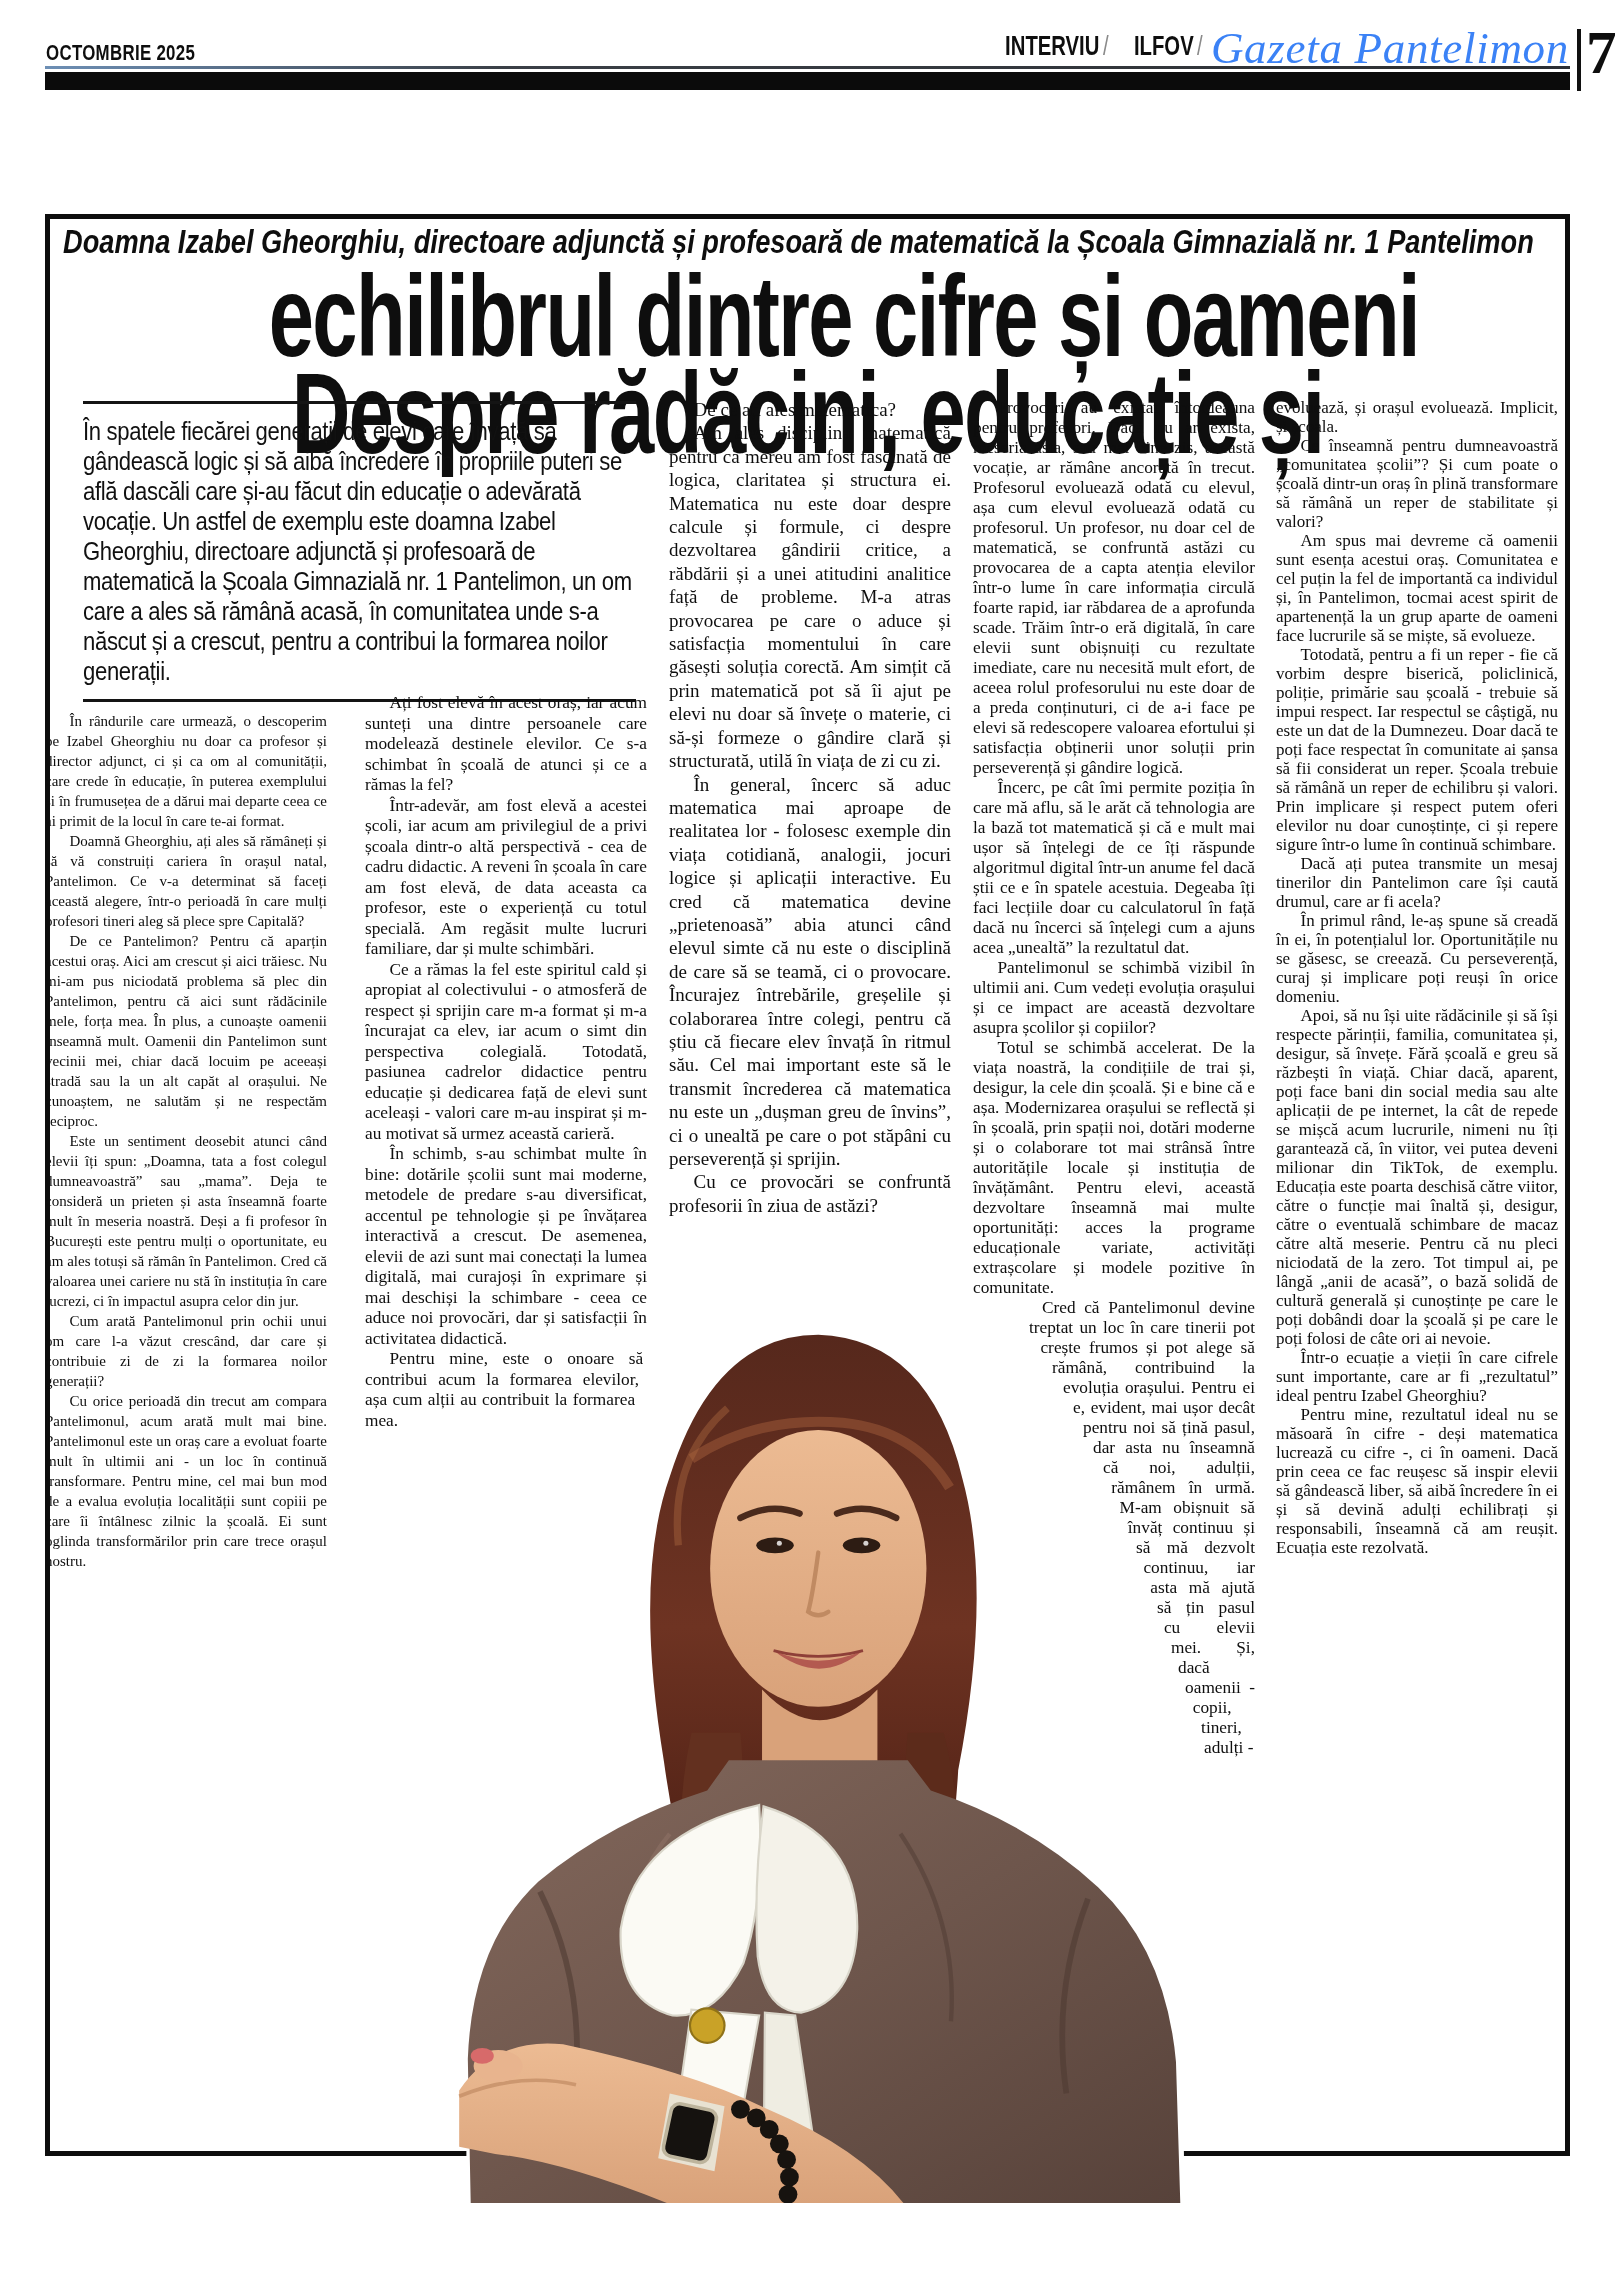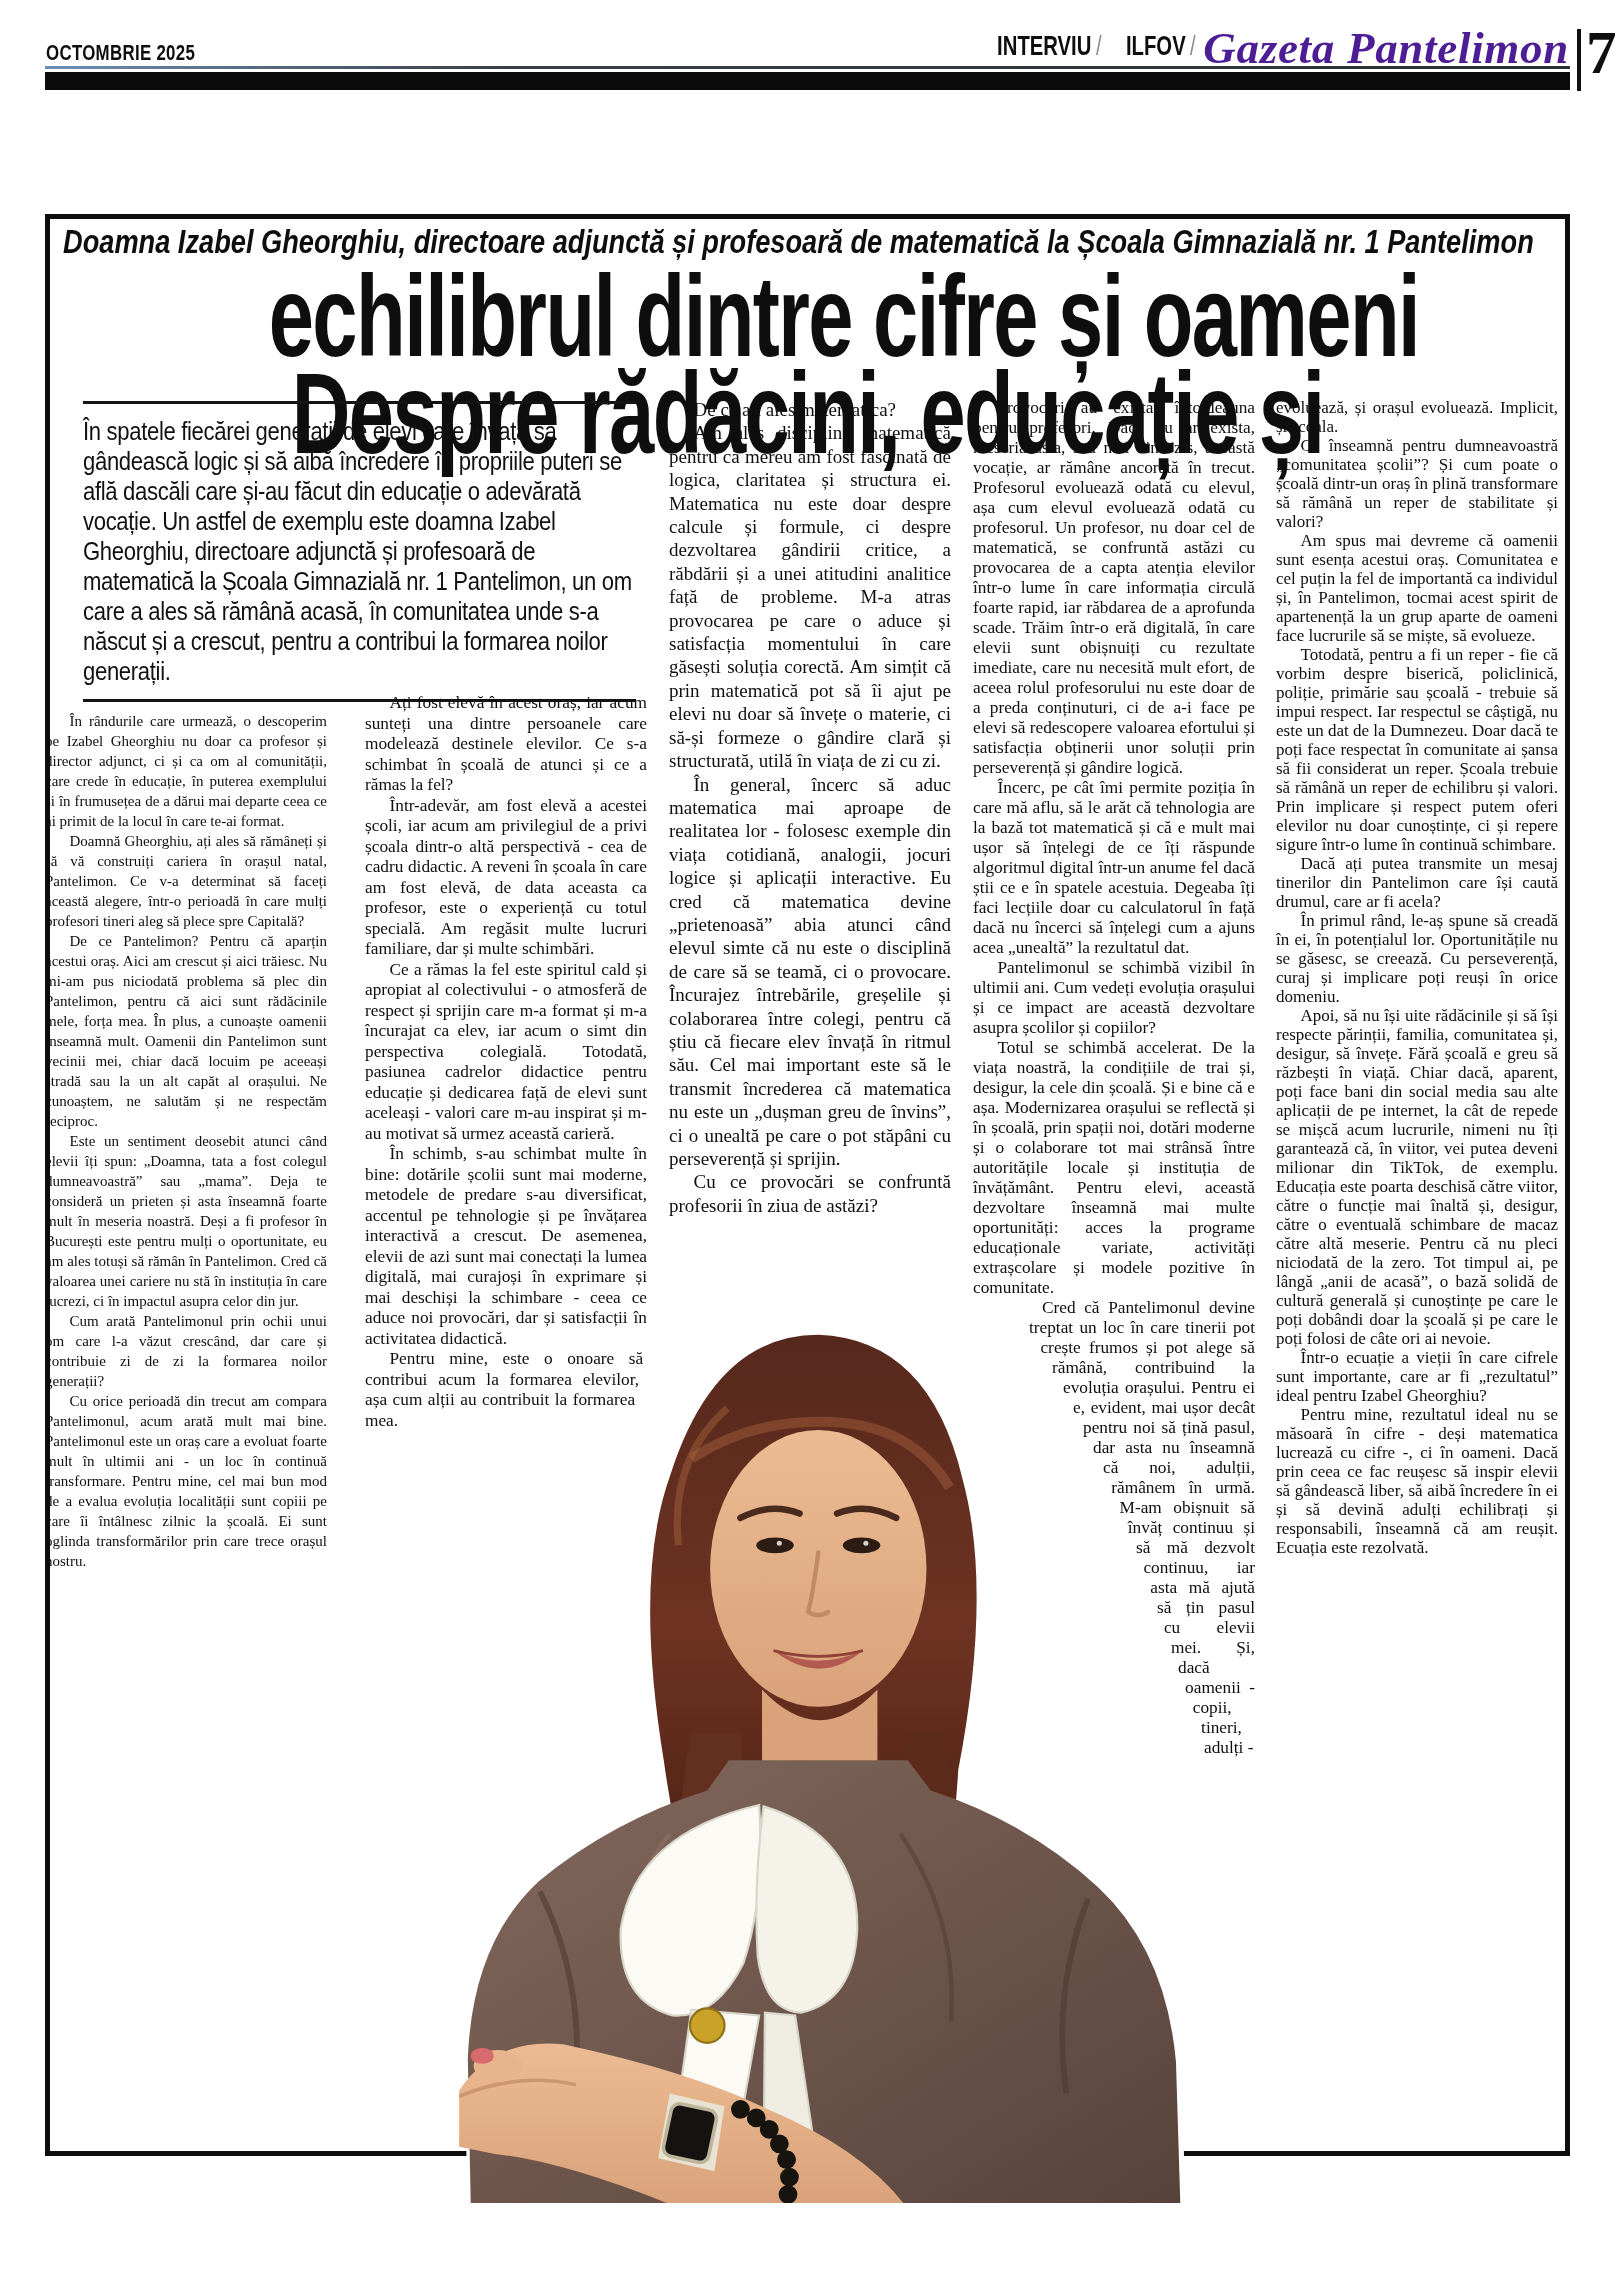--- a/index.html
+++ b/index.html
@@ -8,22 +8,22 @@
     font-family:"Liberation Serif", serif;color:#0e0e0e;overflow:hidden;
   }
   
   .hdr-date{position:absolute;left:46px;top:40px;font-family:"Liberation Sans",sans-serif;
     font-weight:700;font-size:21.6px;letter-spacing:0.4px;transform:scale(.78,1);transform-origin:0 0;white-space:nowrap;}
   .hdr-right{position:absolute;right:51px;top:21.6px;white-space:nowrap;text-align:right;}
   .hdr-section{font-family:"Liberation Sans",sans-serif;font-weight:700;font-size:27.4px;
     display:inline-block;transform:scale(.74,1);transform-origin:100% 100%;vertical-align:baseline;}
   .hdr-sep{color:#8a8a8a;font-family:"Liberation Sans",sans-serif;font-weight:400;font-size:27.4px;
     display:inline-block;transform:scale(.74,1);vertical-align:baseline;}
-  .hdr-brand{font-family:"Liberation Serif",serif;font-style:italic;font-weight:700;font-size:45px;
-    color:#4c1d95;display:inline-block;margin-left:4.3px;vertical-align:-7.2px;letter-spacing:0.7px;}
+  .hdr-brand{font-family:"Liberation Serif",serif;font-style:italic;font-weight:400;font-size:45px;
+    color:#3b82f6;display:inline-block;margin-left:4.3px;vertical-align:-7.2px;letter-spacing:0.7px;}
   .hdr-rule{position:absolute;left:45px;top:66px;width:1525px;height:2.9px;
     background:linear-gradient(90deg,#6d8fb5,#3a3f46 30%,#2c2f33);}
   .hdr-bar{position:absolute;left:45px;top:72px;width:1525px;height:18px;background:#0b0b0b;}
   .hdr-vline{position:absolute;left:1577px;top:29px;width:3.6px;height:62px;background:#101010;}
   .hdr-pageno{position:absolute;left:1586px;top:21.6px;font-family:"Liberation Serif",serif;
     font-weight:700;font-size:61px;line-height:61px;}
   
   .frame{position:absolute;left:45px;top:214px;width:1525px;height:1942px;
     box-sizing:border-box;border:5px solid #0d0d0d;background:#fff;}
   .kicker{position:absolute;left:63px;top:222px;width:1501px;font-family:"Liberation Sans",sans-serif;

